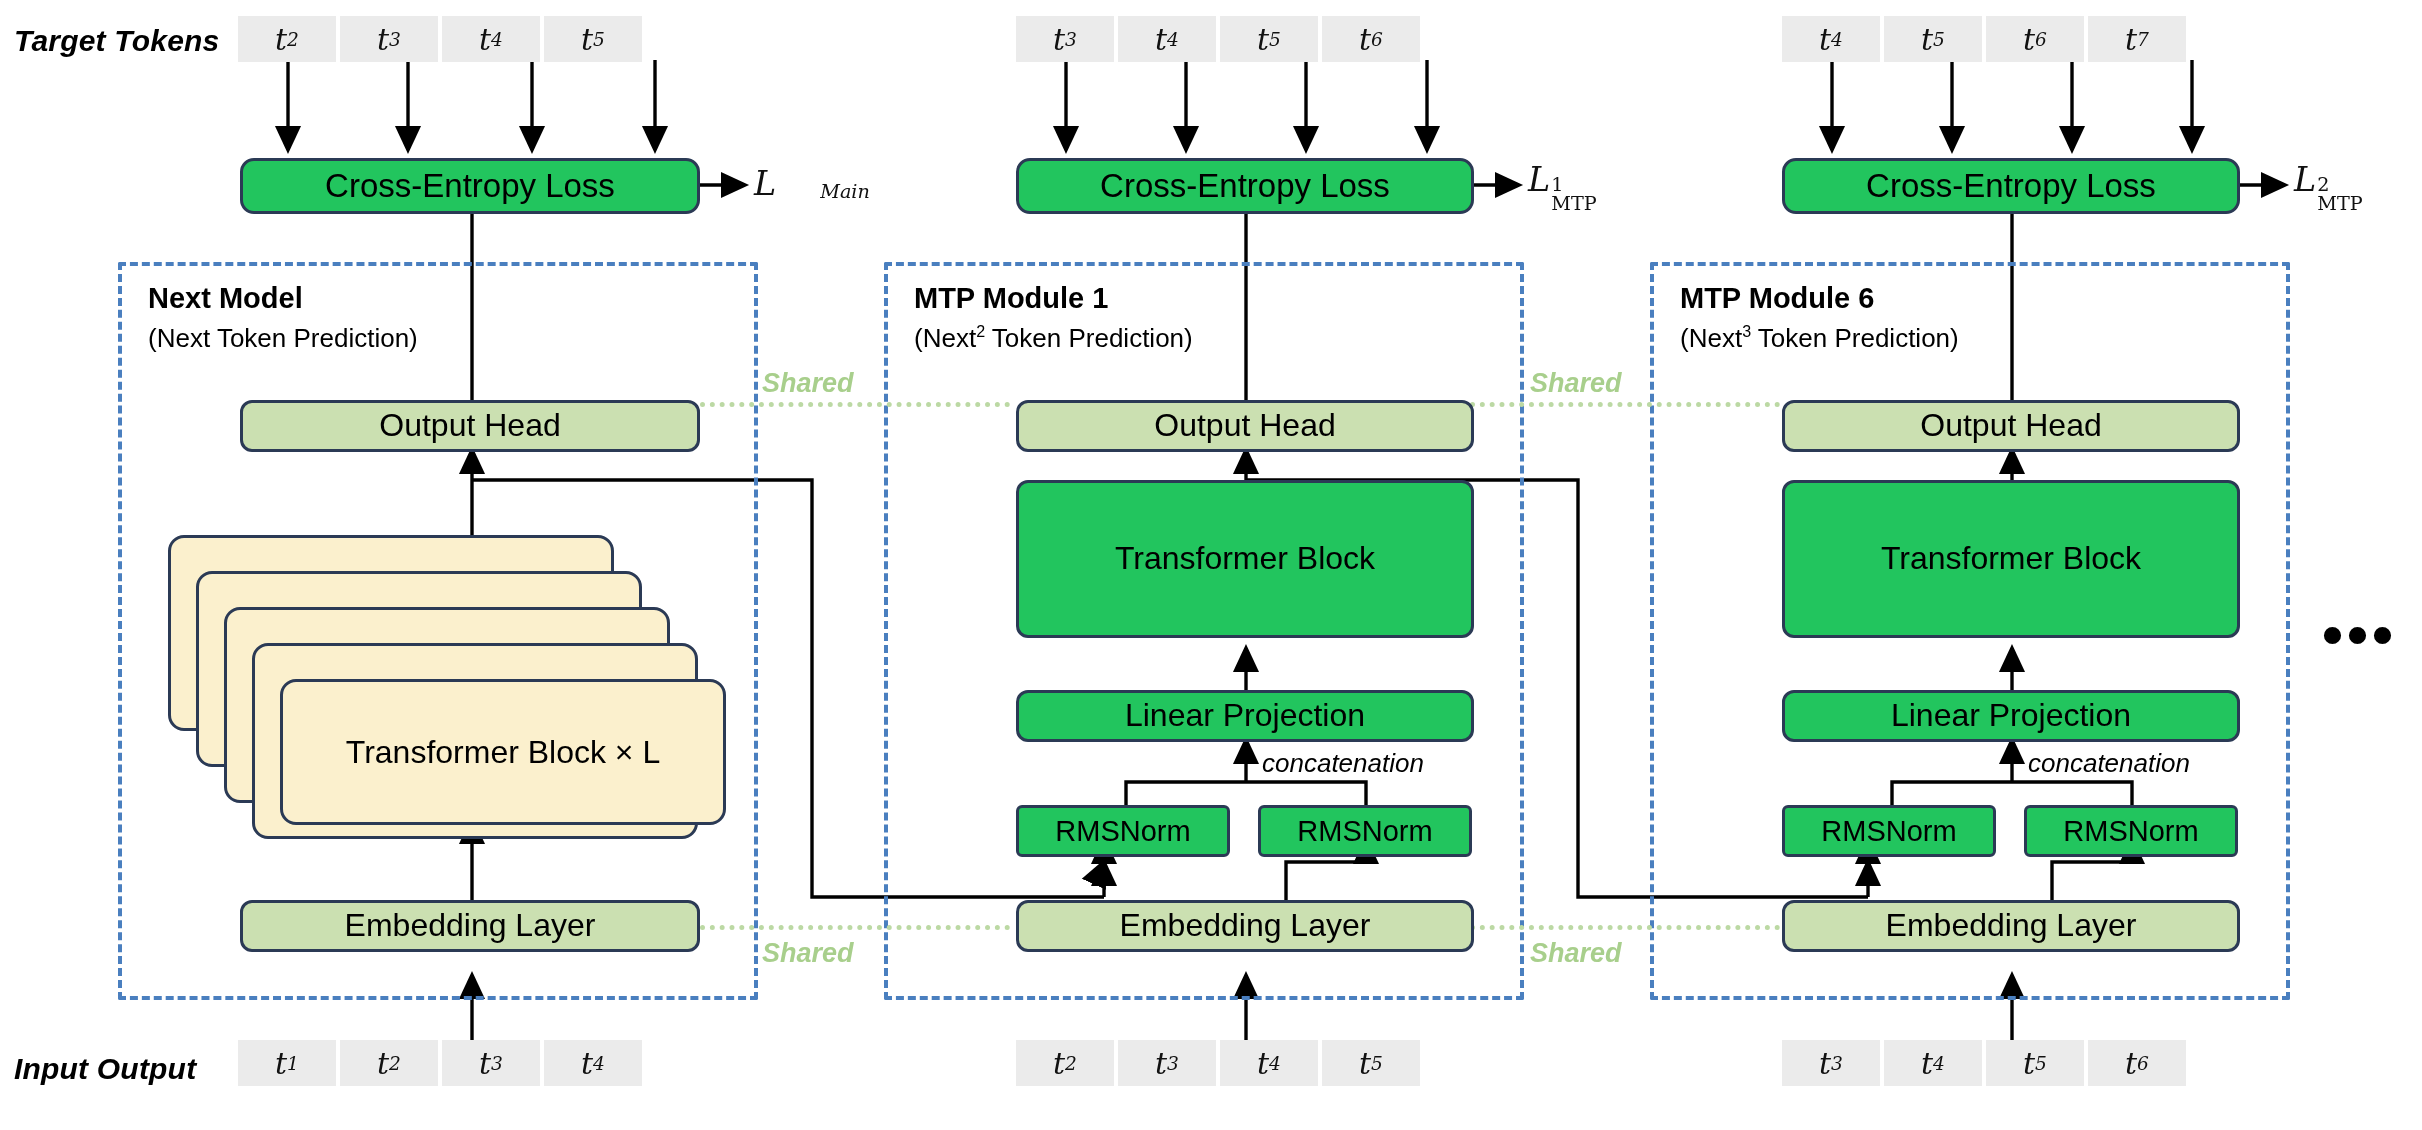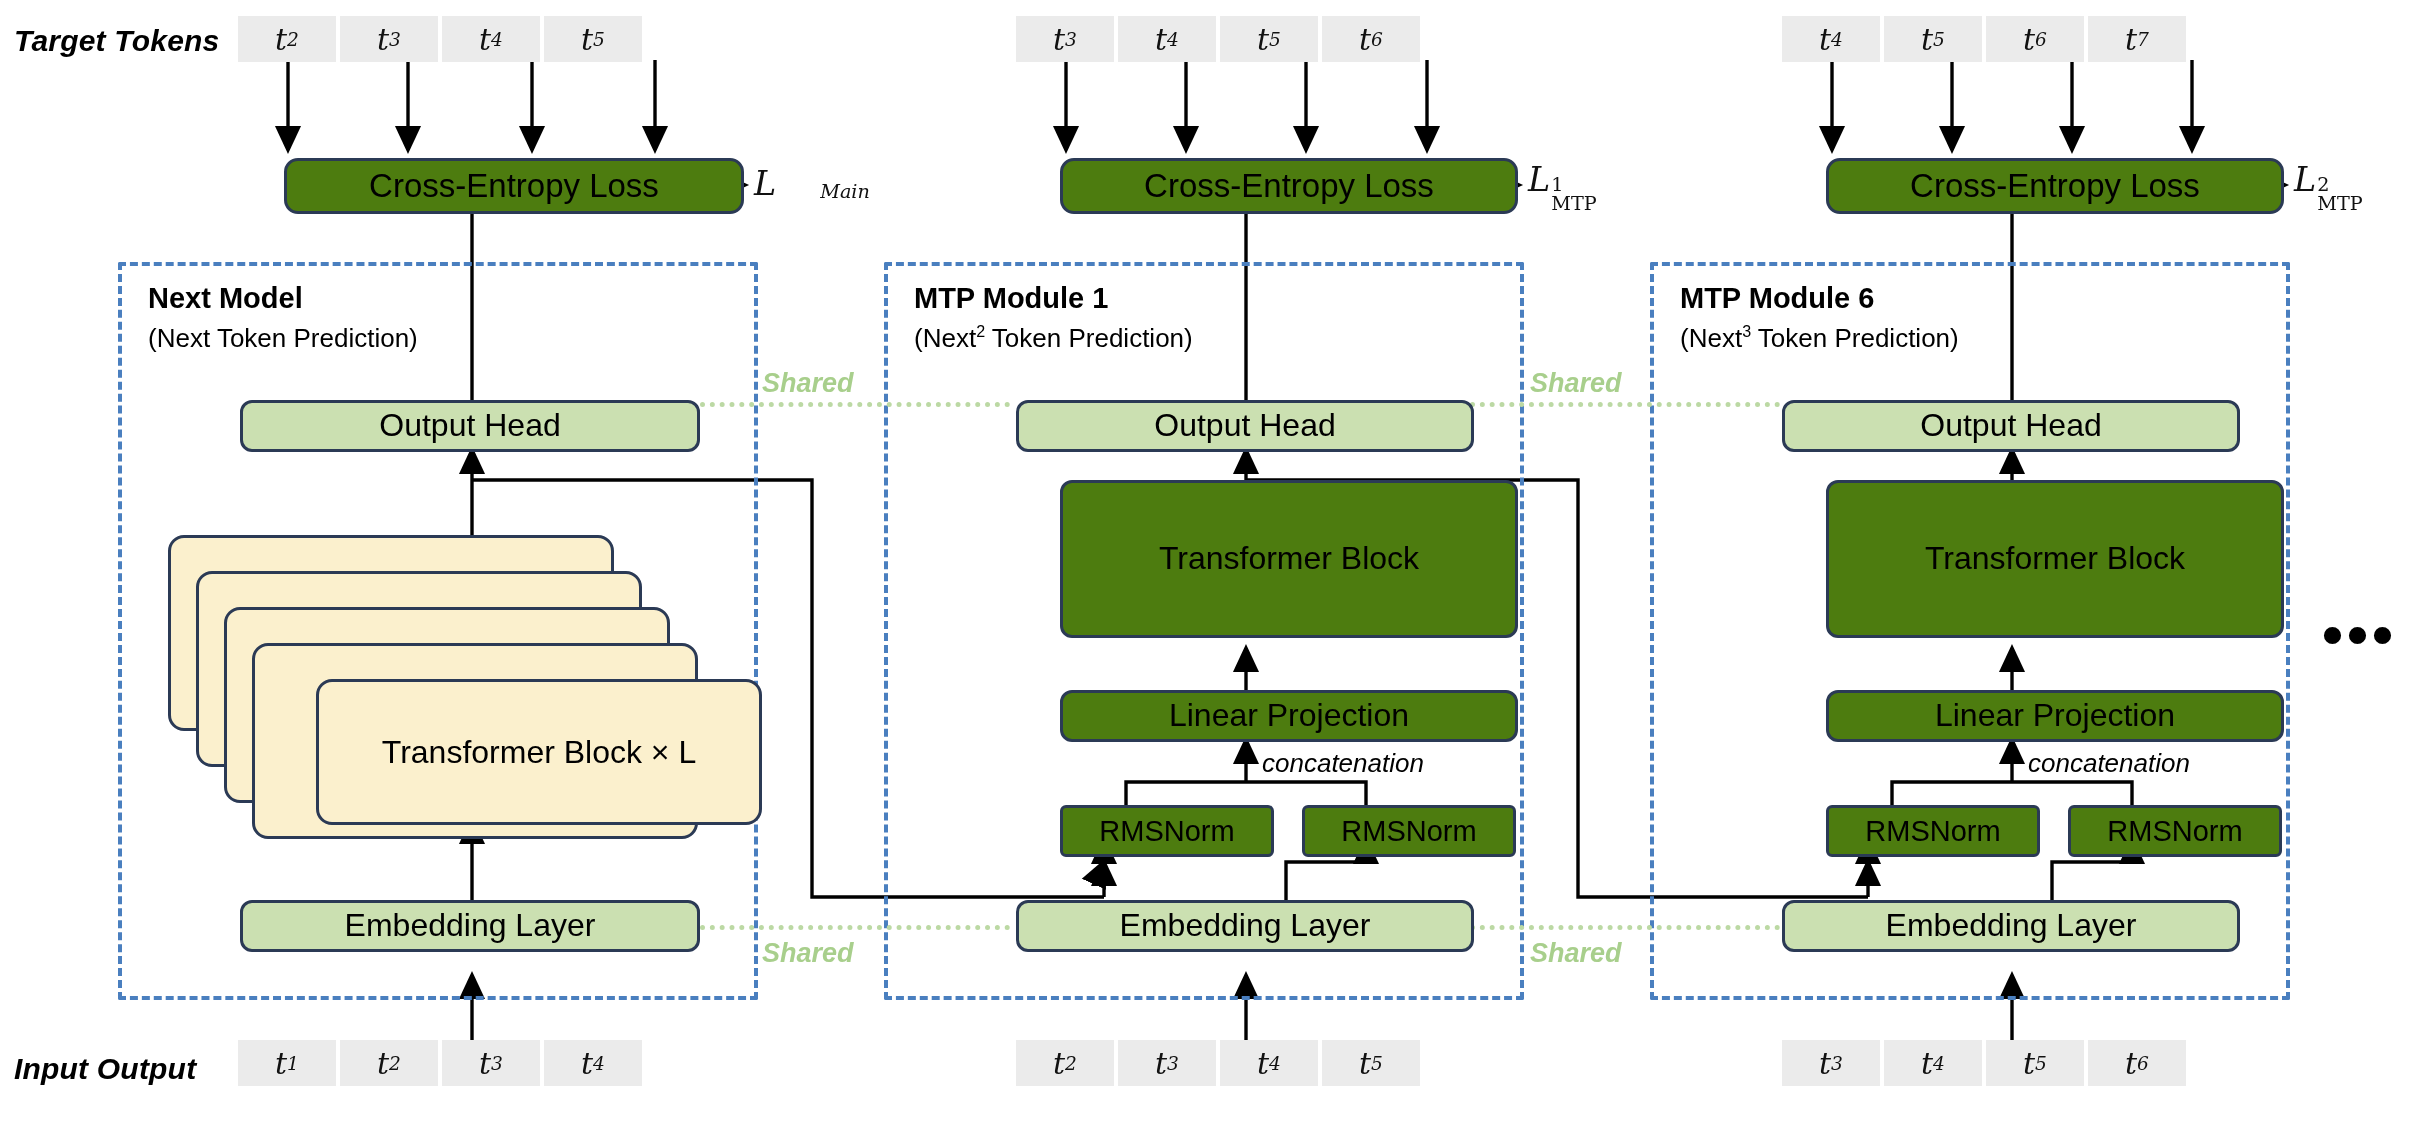--- a/index.html
+++ b/index.html
@@ -21,21 +21,21 @@
     font-family:"DejaVu Serif", serif;font-style:italic;font-size:30px;color:#111;
   }
   .token-cell sub{font-size:.62em;font-style:italic;}
 
   
   .box{
     border:3px solid #2b3a55;border-radius:12px;
     display:flex;align-items:center;justify-content:center;
     font-size:32px;color:#000;text-align:center;line-height:1.05;
   }
-  .box.yellow{background:#4d7c0f;margin-left:44px;}
+  .box.yellow{background:#22c55e;}
   .box.green{background:#cbe0b1;}
   .box.small{font-size:29px;border-radius:6px;}
   .box.loss{font-size:33px;border-radius:14px;}
 
   
   .deck-card{
     position:absolute;background:#fbf0cd;border:3px solid #2b3a55;border-radius:16px;
   }
   .deck-front{
     display:flex;align-items:center;justify-content:center;font-size:32px;color:#000;
@@ -255,21 +255,21 @@
 
   <div class="abs box green" style="left:240px;top:400px;width:460px;height:52px;">Output Head</div>
   <div class="abs box green" style="left:1016px;top:400px;width:458px;height:52px;">Output Head</div>
   <div class="abs box green" style="left:1782px;top:400px;width:458px;height:52px;">Output Head</div>
 
   <div class="abs" style="left:168px;top:535px;width:560px;height:300px;">
     <div class="deck-card" style="left:0px;  top:0px;  width:440px;height:190px;"></div>
     <div class="deck-card" style="left:28px; top:36px; width:440px;height:190px;"></div>
     <div class="deck-card" style="left:56px; top:72px; width:440px;height:190px;"></div>
     <div class="deck-card" style="left:84px; top:108px;width:440px;height:190px;"></div>
-    <div class="deck-card deck-front" style="left:112px;top:144px;width:440px;height:140px;margin-left:36px;">Transformer Block × L</div>
+    <div class="deck-card deck-front" style="left:112px;top:144px;width:440px;height:140px;">Transformer Block × L</div>
   </div>
 
   <div class="abs box yellow" style="left:1016px;top:480px;width:458px;height:158px;">Transformer Block</div>
   <div class="abs box yellow" style="left:1016px;top:690px;width:458px;height:52px;">Linear Projection</div>
   <div class="abs concat-label" style="left:1262px;top:748px;">concatenation</div>
   <div class="abs box yellow small" style="left:1016px;top:805px;width:214px;height:52px;">RMSNorm</div>
   <div class="abs box yellow small" style="left:1258px;top:805px;width:214px;height:52px;">RMSNorm</div>
 
   <div class="abs box yellow" style="left:1782px;top:480px;width:458px;height:158px;">Transformer Block</div>
   <div class="abs box yellow" style="left:1782px;top:690px;width:458px;height:52px;">Linear Projection</div>

